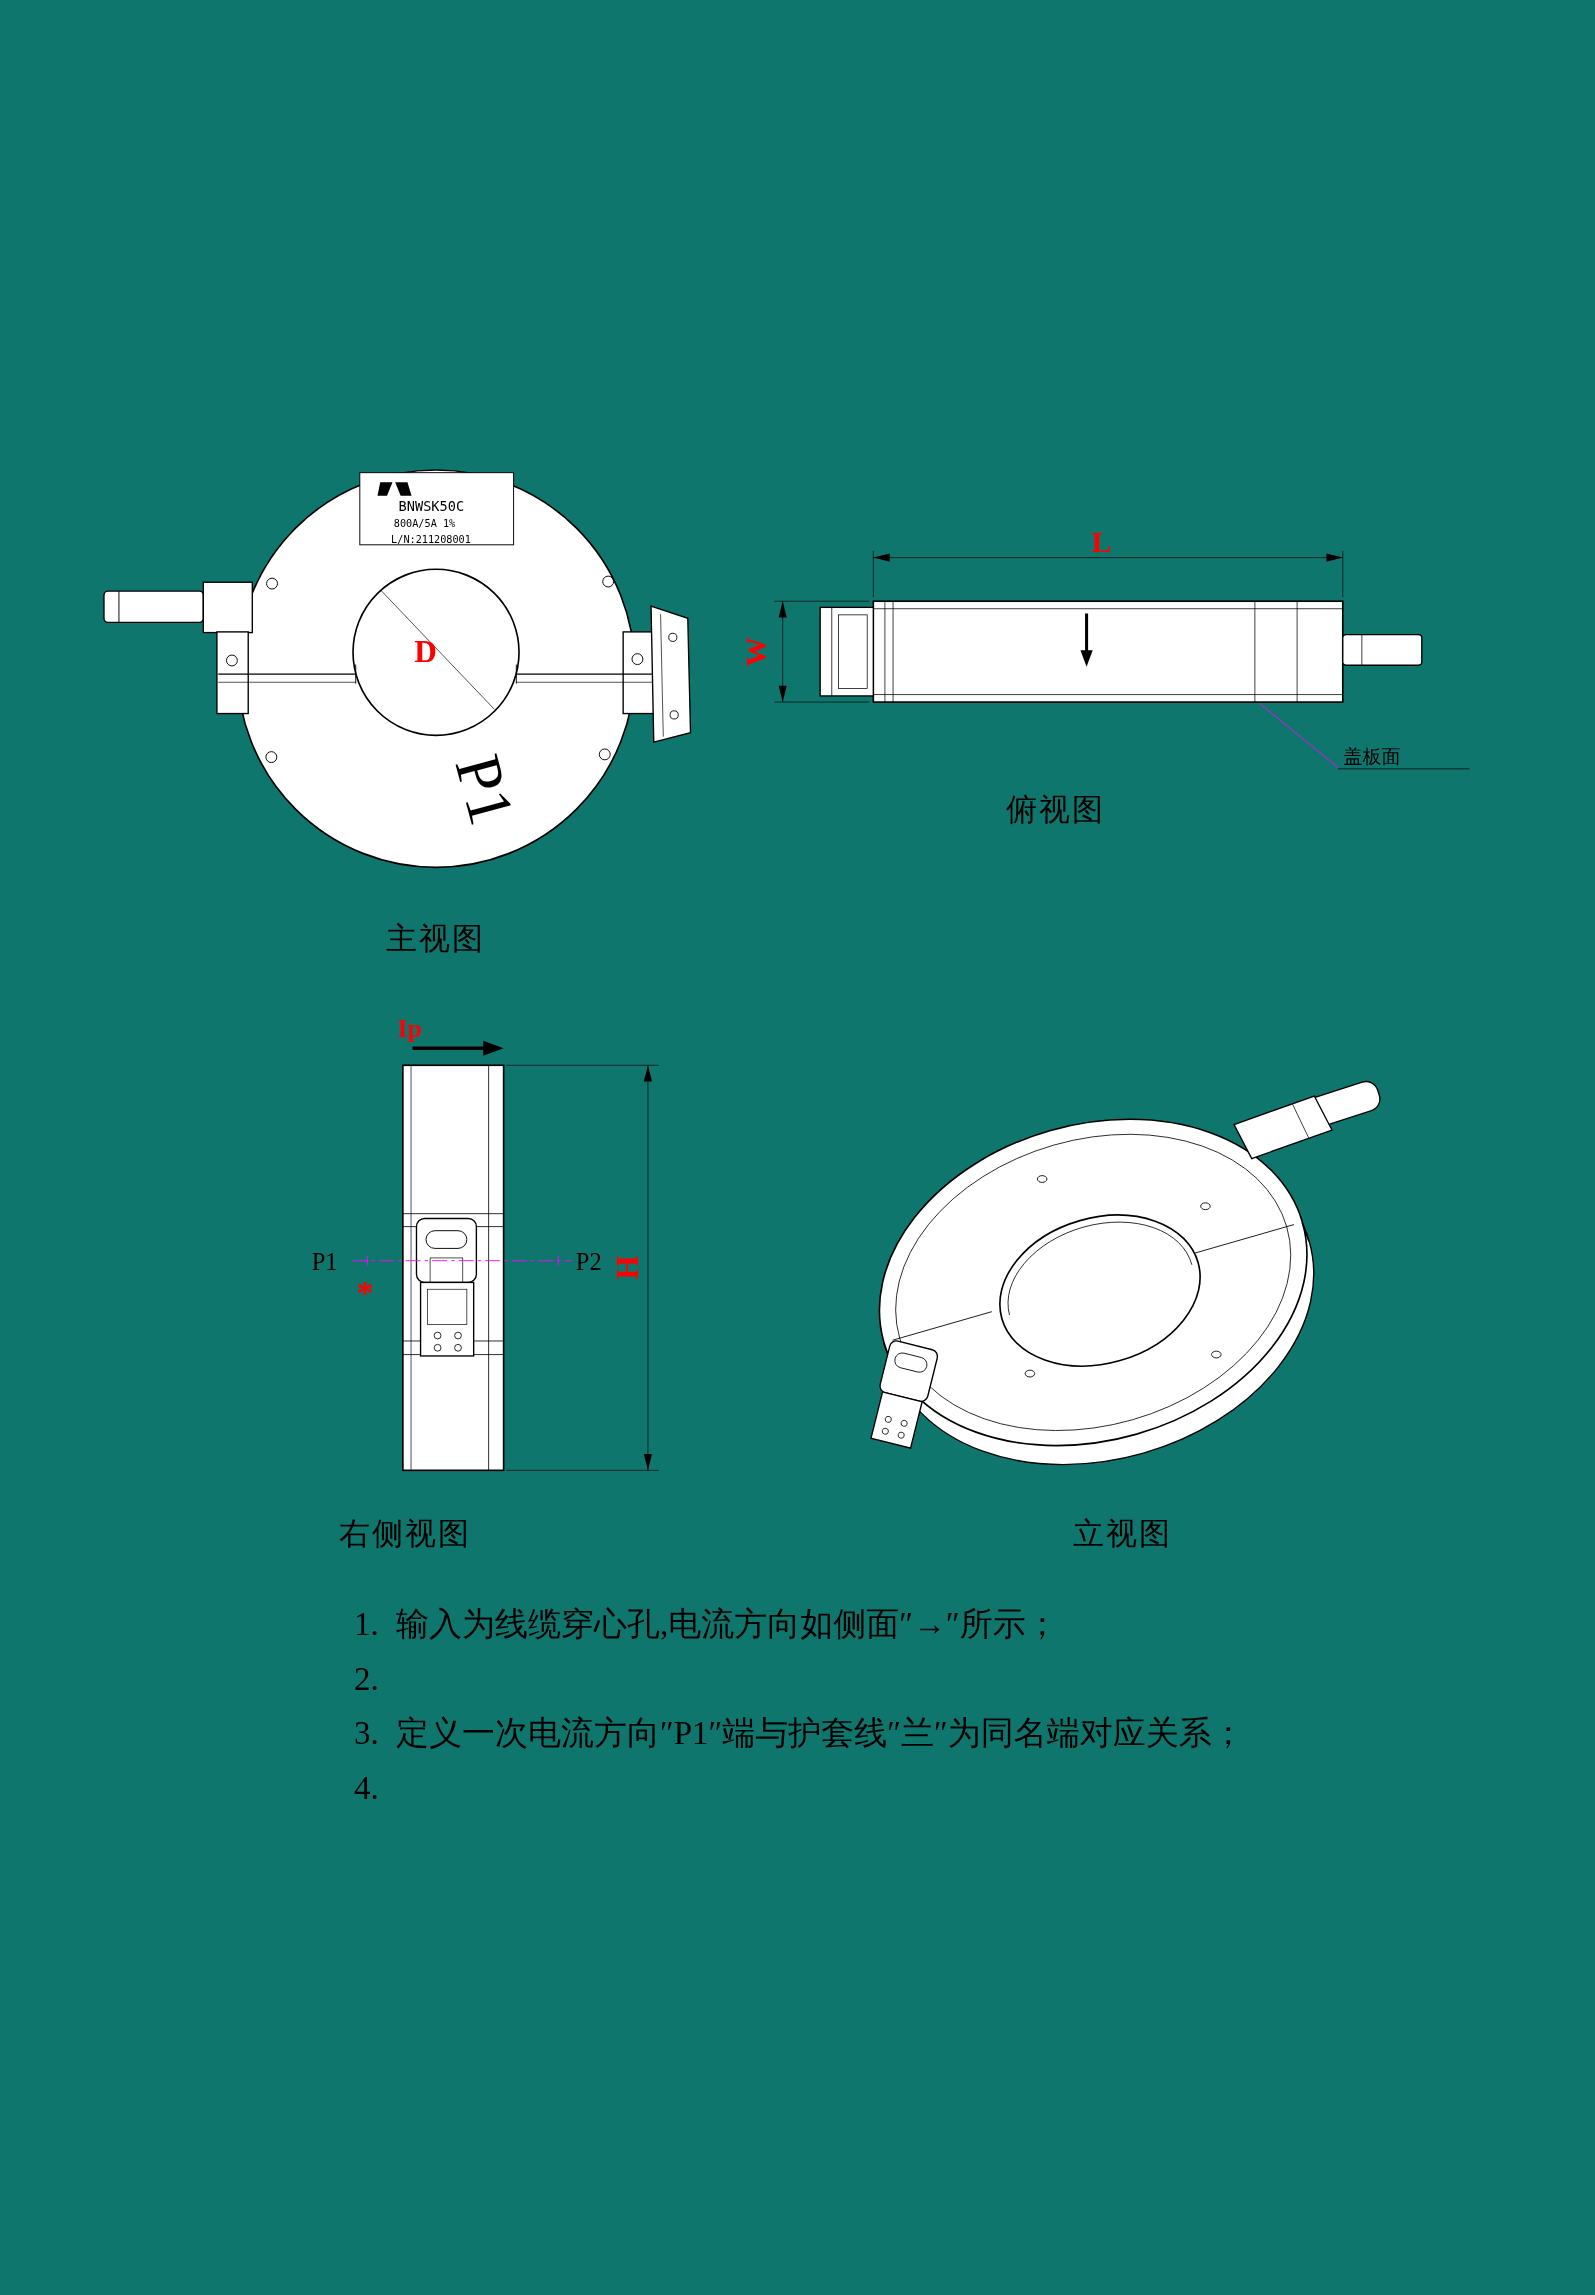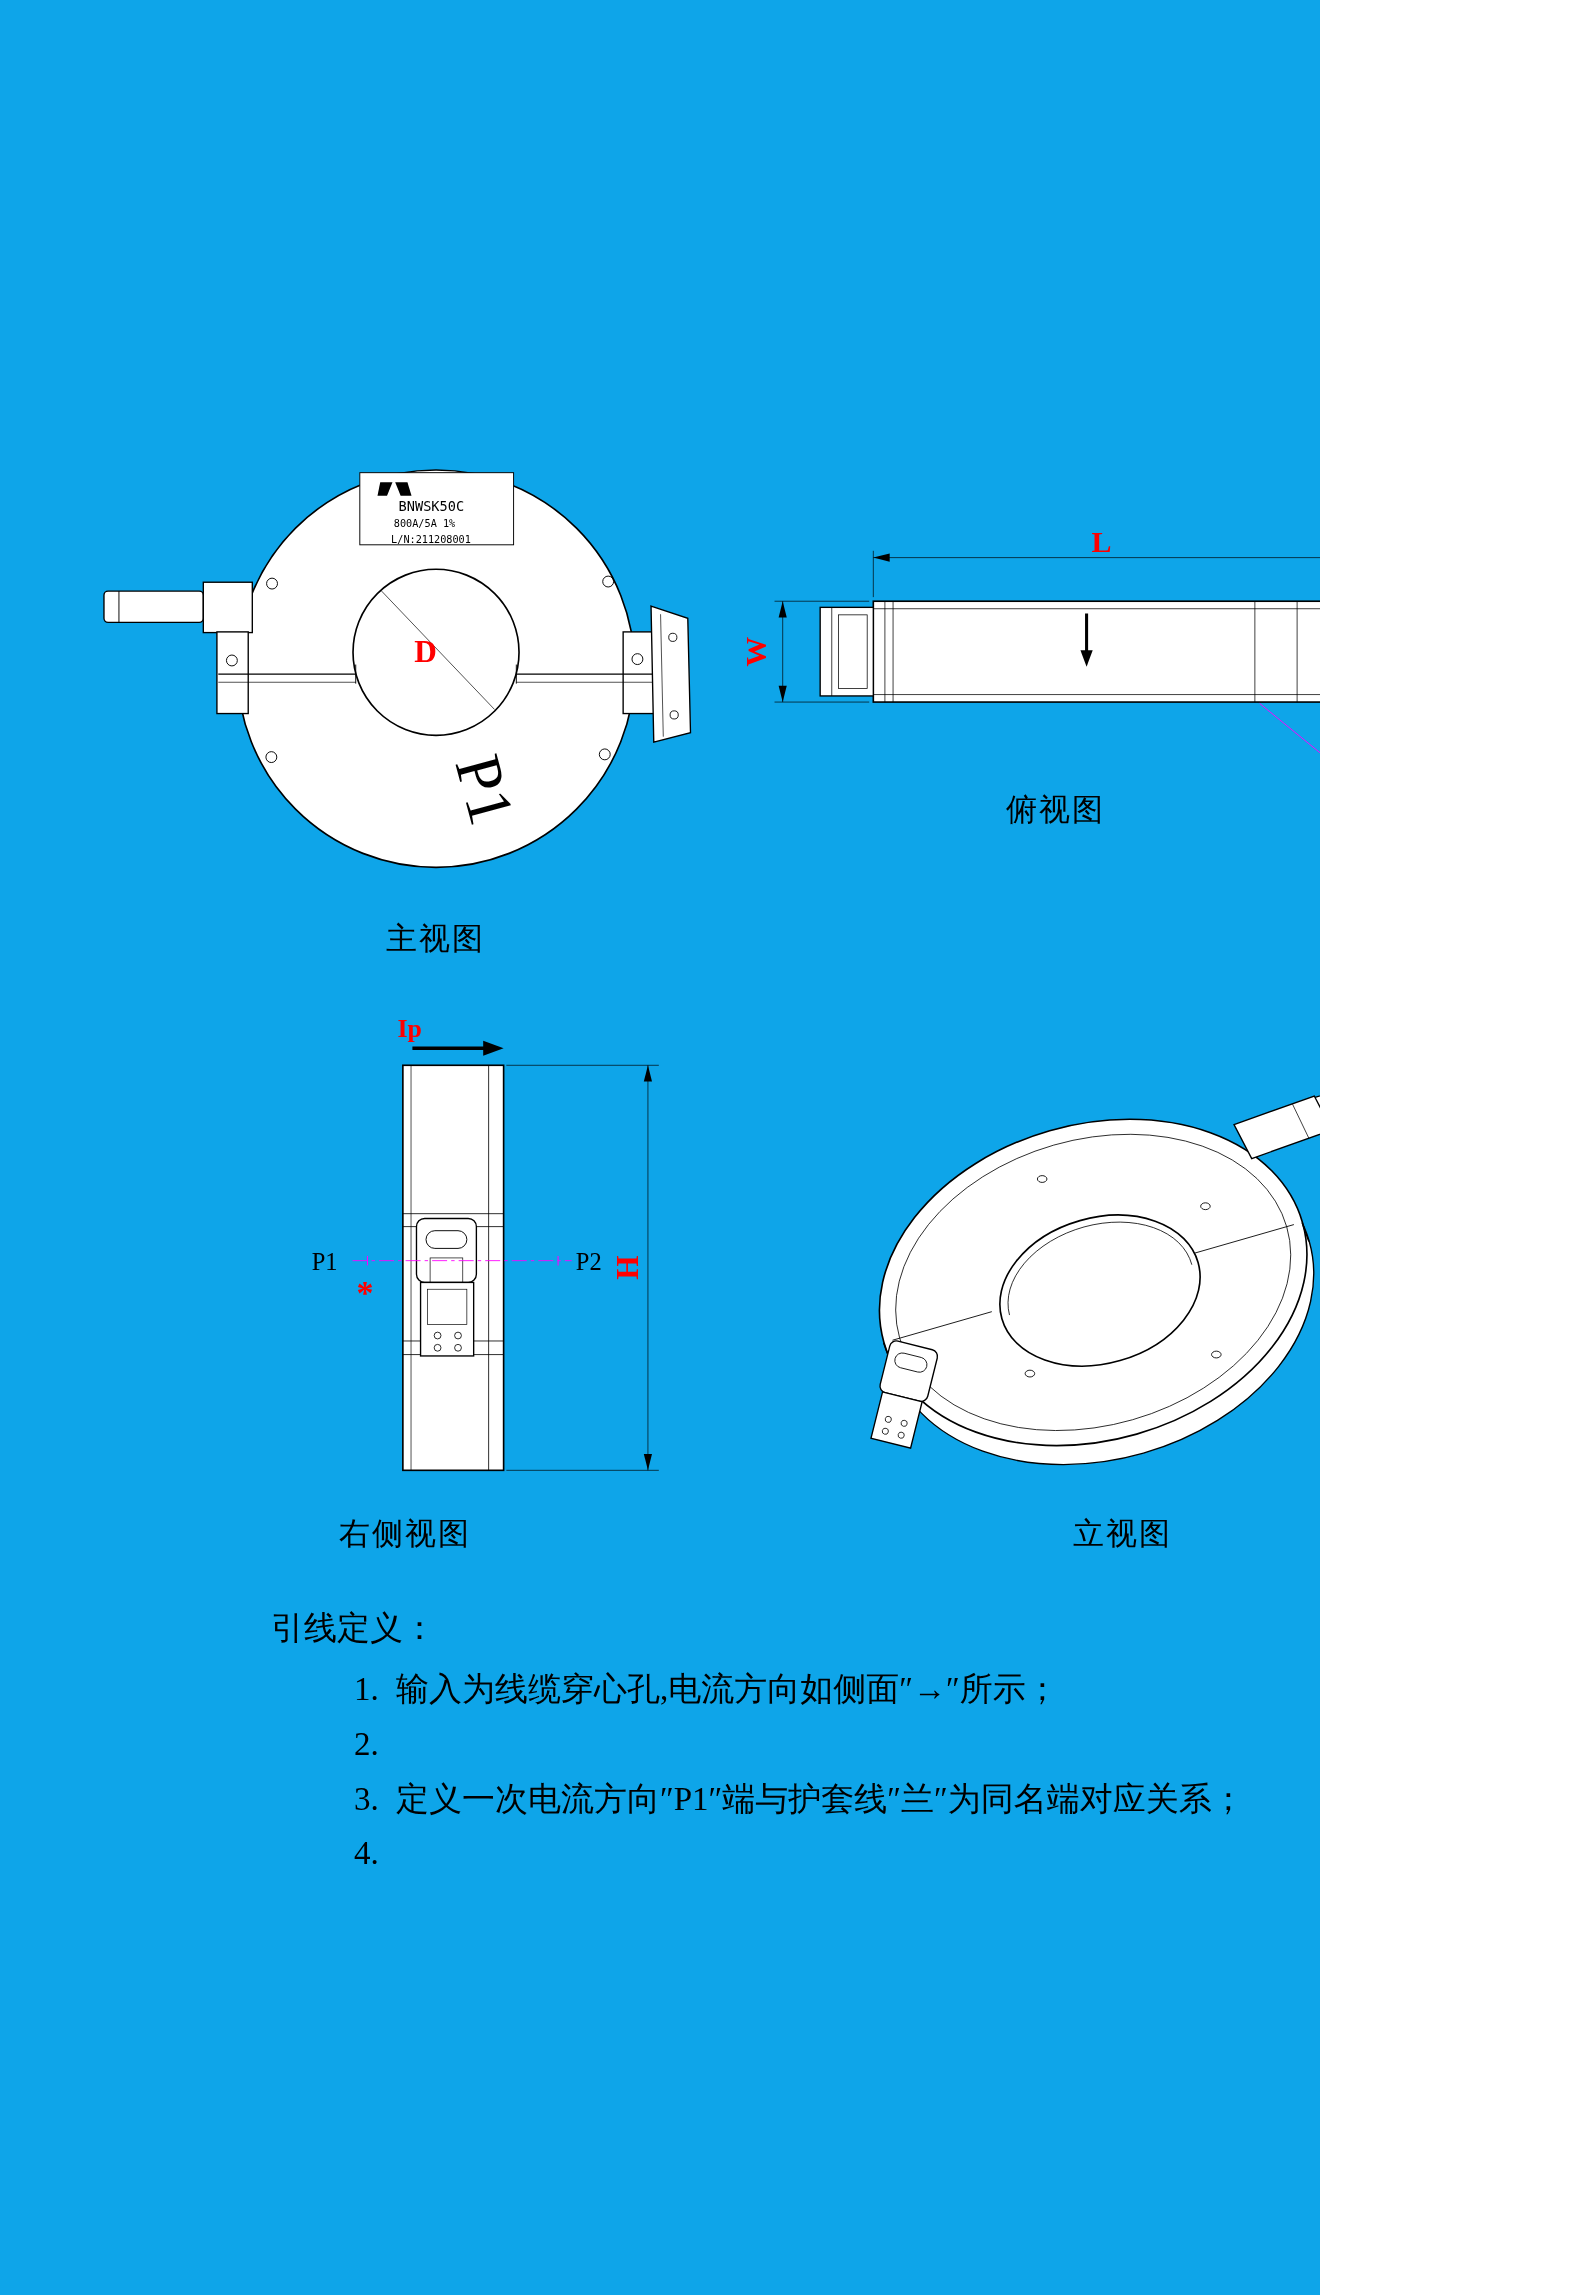--- a/index.html
+++ b/index.html
@@ -1,18 +1,18 @@
 <!DOCTYPE html>
 <html style="font-size:11px"><head>
 <meta charset="utf-8">
 <style>
   * { margin:0; padding:0; box-sizing:border-box; }
   html,body { background:#ffffff; }
   #sheet {
-    position:relative; width:1320px; height:2295px; background:#0ea5e9;
+    position:relative; width:1595px; height:2295px; background:#0f766e;
     font-family:"Liberation Serif", serif; color:#000; overflow:hidden;
   }
   svg { position:absolute; overflow:visible; }
   svg text { font-family:"Liberation Serif", serif; fill:#000; }
   svg .dim { fill:#ff0000; font-weight:bold; }
   svg .lbl { font-family:"DejaVu Sans Mono", monospace; }
   svg .magenta { stroke:#ff00ff; }
   .caption {
     position:absolute; text-align:left; font-size:31px; letter-spacing:2px;
     font-family:"Liberation Serif", serif;
@@ -203,21 +203,20 @@
         <ellipse cx="300" cy="172" rx="7" ry="5"></ellipse>
         <ellipse cx="540" cy="212" rx="7" ry="5"></ellipse>
         <ellipse cx="282" cy="458" rx="7" ry="5"></ellipse>
         <ellipse cx="556" cy="430" rx="7" ry="5"></ellipse>
       </g>
     </g>
   </svg>
   <div class="caption" style="left:1073px;top:1513px;width:184px">立视图</div>
 
   <div class="notes">
-    <div class="notes-title">引线定义：</div>
     <div class="note-row">
       <span class="note-num">1.</span>
       <span class="note-text">输入为线缆穿心孔,电流方向如侧面″→″所示；</span>
     </div>
     <div class="note-row">
       <span class="note-num">2.</span>
     </div>
     <div class="note-row">
       <span class="note-num">3.</span>
       <span class="note-text">定义一次电流方向″P1″端与护套线″兰″为同名端对应关系；</span>

